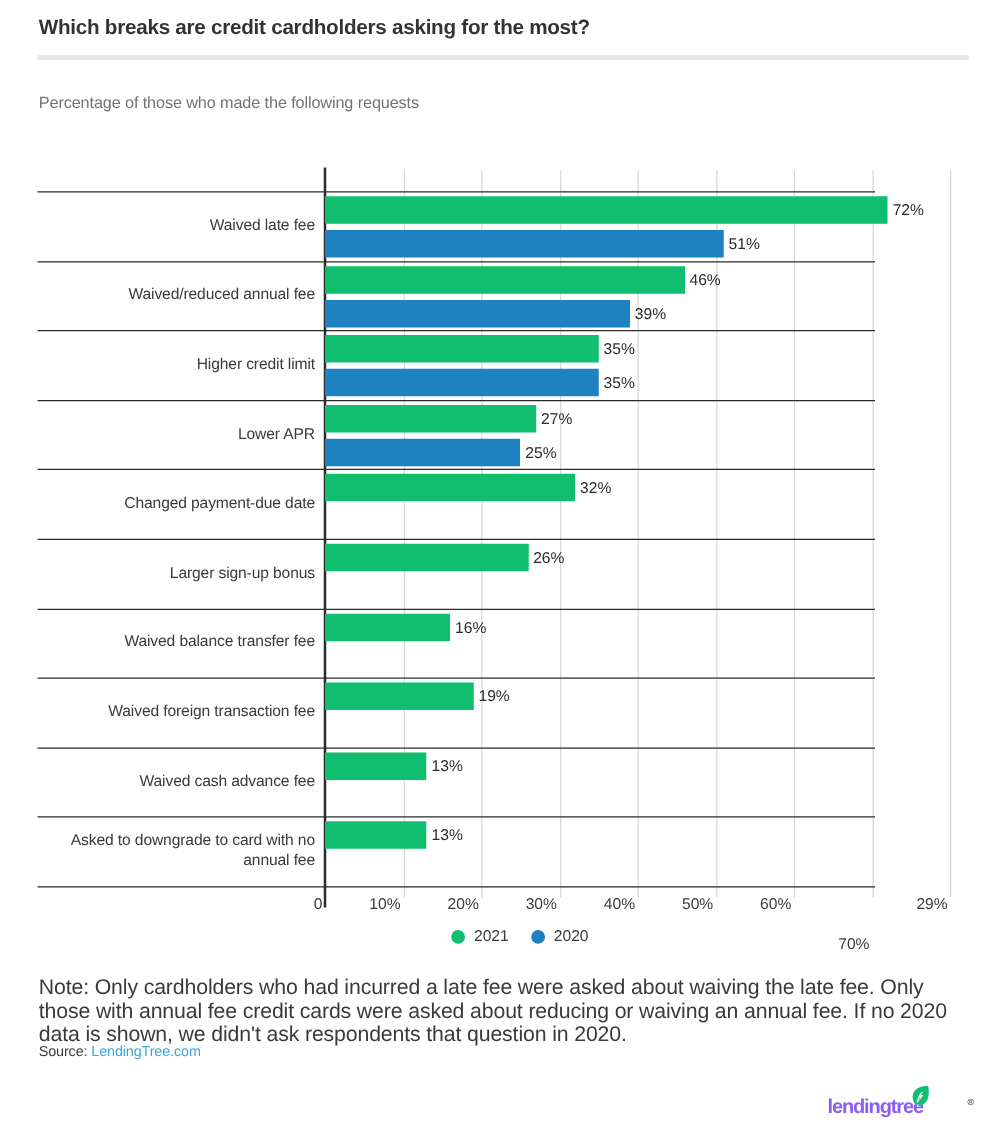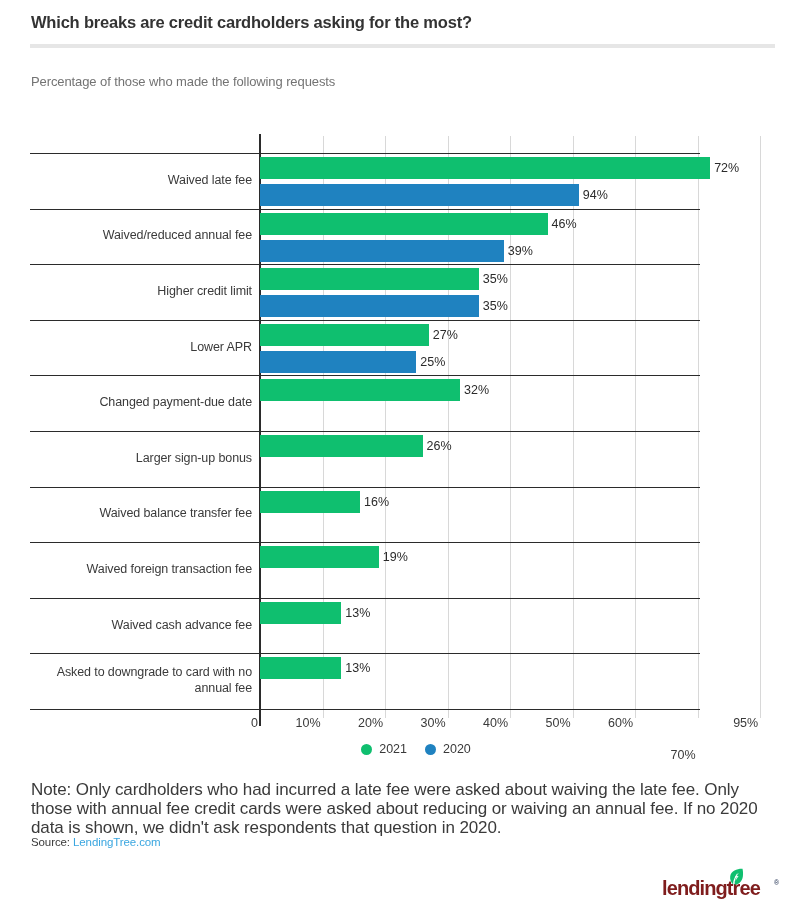--- a/index.html
+++ b/index.html
@@ -171,23 +171,23 @@
     position: absolute;
     left: 662px;
     top: 871px;
     width: 120px;
     height: 30px;
   }
   #brand-wordmark {
     position: absolute;
     left: 0;
     top: 6px;
-    font-size: 20px;
+    font-size: 16px;
     font-weight: bold;
-    color: #7f1d1d;
+    color: #8b5cf6;
     letter-spacing: -0.9px;
   }
   #brand-leaf {
     position: absolute;
     left: 66px;
     top: -3px;
     width: 16px;
     height: 18px;
   }
   #brand-tm {
@@ -229,21 +229,21 @@
         <div class="row-separator" style="top: 526px;"></div>
         <div class="row-separator" style="top: 582px;"></div>
         <div class="row-separator" style="top: 637px;"></div>
         <div class="row-separator" style="top: 693px;"></div>
       </div>
     <div id="y-axis-line"></div>
     <div id="bars-layer">
         <div class="bar series-2021" style="left: 260px; top: 141px; width: 450.144px; background: rgb(15, 191, 111);"></div>
         <div class="bar-value" style="left: 714.144px; top: 141px;">72%</div>
         <div class="bar series-2020" style="left: 260px; top: 168px; width: 318.852px; background: rgb(31, 130, 192);"></div>
-        <div class="bar-value" style="left: 582.852px; top: 168px;">94%</div>
+        <div class="bar-value" style="left: 582.852px; top: 168px;">51%</div>
         <div class="bar series-2021" style="left: 260px; top: 196.6px; width: 287.592px; background: rgb(15, 191, 111);"></div>
         <div class="bar-value" style="left: 551.592px; top: 196.6px;">46%</div>
         <div class="bar series-2020" style="left: 260px; top: 223.6px; width: 243.828px; background: rgb(31, 130, 192);"></div>
         <div class="bar-value" style="left: 507.828px; top: 223.6px;">39%</div>
         <div class="bar series-2021" style="left: 260px; top: 252.2px; width: 218.82px; background: rgb(15, 191, 111);"></div>
         <div class="bar-value" style="left: 482.82px; top: 252.2px;">35%</div>
         <div class="bar series-2020" style="left: 260px; top: 279.2px; width: 218.82px; background: rgb(31, 130, 192);"></div>
         <div class="bar-value" style="left: 482.82px; top: 279.2px;">35%</div>
         <div class="bar series-2021" style="left: 260px; top: 307.8px; width: 168.804px; background: rgb(15, 191, 111);"></div>
         <div class="bar-value" style="left: 432.804px; top: 307.8px;">27%</div>
@@ -276,21 +276,21 @@
       </div>
     <div id="xticks-layer">
         <div class="x-tick" style="width: 46px; left: 212px;">0</div>
         <div class="x-tick" style="width: 46px; left: 274.52px;">10%</div>
         <div class="x-tick" style="width: 46px; left: 337.04px;">20%</div>
         <div class="x-tick" style="width: 46px; left: 399.56px;">30%</div>
         <div class="x-tick" style="width: 46px; left: 462.08px;">40%</div>
         <div class="x-tick" style="width: 46px; left: 524.6px;">50%</div>
         <div class="x-tick" style="width: 46px; left: 587.12px;">60%</div>
         <div class="x-tick" style="width: 46px; left: 649.64px; margin-top: 32px;">70%</div>
-        <div class="x-tick" style="width: 46px; left: 712.16px;">95%</div>
+        <div class="x-tick" style="width: 46px; left: 712.16px;">29%</div>
       </div>
   </div>
 
   <div id="legend">
       <div class="legend-item">
         <span class="legend-dot" style="background: rgb(15, 191, 111);"></span>
         <span class="legend-label">2021</span>
       </div>
       <div class="legend-item">
         <span class="legend-dot" style="background: rgb(31, 130, 192);"></span>

